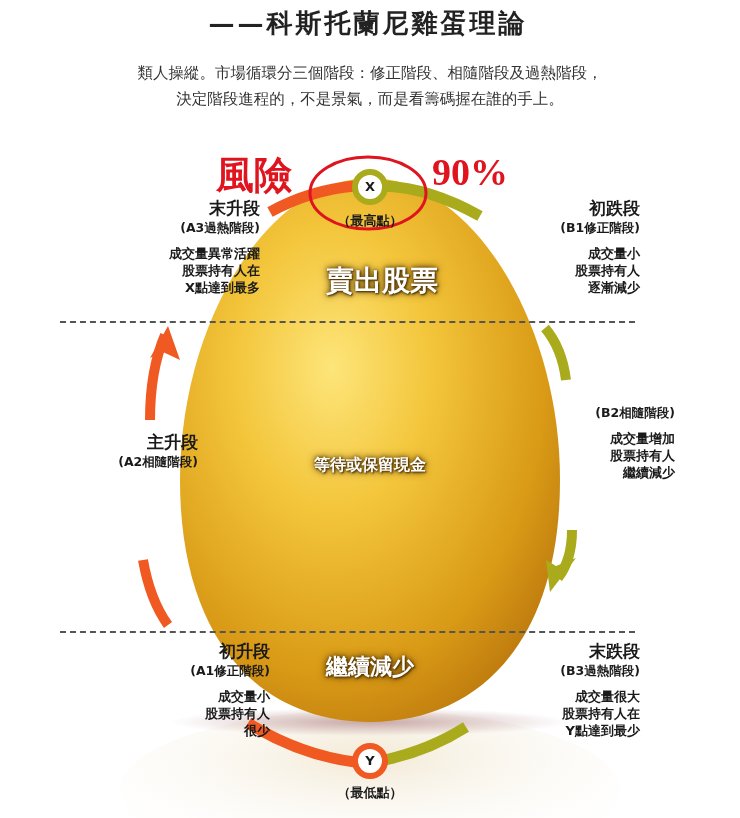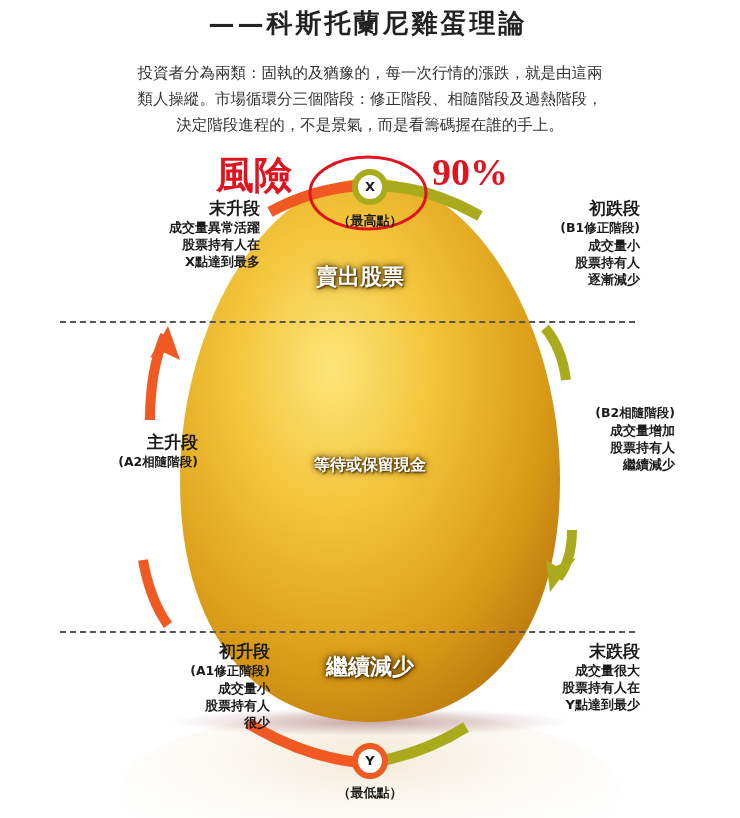--- a/index.html
+++ b/index.html
@@ -8,33 +8,32 @@
   .abs { position:absolute; }
   .title { left:0; width:736px; top:6px; text-align:center; font-family:"DejaVu Serif", serif;
            font-size:26px; font-weight:bold; letter-spacing:3px; color:#222; }
   .intro { left:60px; width:620px; top:60px; text-align:center; font-family:"DejaVu Serif", serif;
            font-size:15.5px; line-height:26px; color:#333; }
   .intro div { white-space:nowrap; }
   .risk-label { font-family:"Liberation Serif", serif; font-weight:bold; color:#e0141e; font-size:38px; }
   .stage { text-align:right; font-weight:bold; color:#1a1a1a; }
   .stage .name { font-size:17px; line-height:22px; }
   .stage .sub { font-size:12.5px; line-height:18px; }
-  .stage .desc { font-size:13px; line-height:17px; margin-top:0; }
+  .stage .desc { font-size:13px; line-height:17px; margin-top:8px; }
   .divider { left:60px; width:575px; height:0; border-top:2px dashed #555; }
   .egg-text { color:#ffffff; font-weight:bold; text-align:center;
               text-shadow: 0 0 4px #5a3a00, 0 0 8px #5a3a00, 1px 1px 2px #3a2500; }
   .point-label { font-weight:bold; font-size:13px; color:#1a1a1a; text-align:center; }
 </style>
 </head>
 <body>
 
 <div class="abs title">——科斯托蘭尼雞蛋理論</div>
 
 <div class="abs intro">
-  <div>投資者分為兩類：固執的及猶豫的，每一次行情的漲跌，就是由這兩</div>
   <div>類人操縱。市場循環分三個階段：修正階段、相隨階段及過熱階段，</div>
   <div>決定階段進程的，不是景氣，而是看籌碼握在誰的手上。</div>
 </div>
 
 <svg class="abs" style="left:0;top:0" width="740" height="818">
   <defs>
     <radialGradient id="eggGrad" cx="0.4" cy="0.35" r="0.75">
       <stop offset="0" stop-color="#fde57a"></stop>
       <stop offset="0.35" stop-color="#f3c53a"></stop>
       <stop offset="0.75" stop-color="#d99a16"></stop>
@@ -81,26 +80,27 @@
 <div class="abs divider" style="top:631px"></div>
 
 <div class="abs risk-label" style="left:216px;top:150px">風險</div>
 <div class="abs risk-label" style="left:432px;top:150px">90%</div>
 
 <div class="abs point-label" style="left:358px;top:179px;width:24px;font-size:13px">X</div>
 <div class="abs point-label" style="left:312px;top:212px;width:116px">（最高點）</div>
 <div class="abs point-label" style="left:358px;top:753px;width:24px">Y</div>
 <div class="abs point-label" style="left:312px;top:784px;width:116px">（最低點）</div>
 
-<div class="abs egg-text" style="left:260px;top:262px;width:200px;font-size:22px">賣出股票</div>
+<div class="abs egg-text" style="left:282px;top:262px;width:200px;font-size:28px">賣出股票</div>
 <div class="abs egg-text" style="left:230px;top:455px;width:280px;font-size:16px">等待或保留現金</div>
 <div class="abs egg-text" style="left:270px;top:652px;width:200px;font-size:22px">繼續減少</div>
 
 <div class="abs stage" style="left:90px;top:197px;width:170px">
   <div class="name">末升段</div>
+  <div class="sub">(A3過熱階段)</div>
   <div class="desc">
     <div>成交量異常活躍</div>
     <div>股票持有人在</div>
     <div>X點達到最多</div>
   </div>
 </div>
 
 <div class="abs stage" style="left:470px;top:197px;width:170px">
   <div class="name">初跌段</div>
   <div class="sub">(B1修正階段)</div>
@@ -130,18 +130,19 @@
   <div class="sub">(A1修正階段)</div>
   <div class="desc">
     <div>成交量小</div>
     <div>股票持有人</div>
     <div>很少</div>
   </div>
 </div>
 
 <div class="abs stage" style="left:470px;top:640px;width:170px">
   <div class="name">末跌段</div>
+  <div class="sub">(B3過熱階段)</div>
   <div class="desc">
     <div>成交量很大</div>
     <div>股票持有人在</div>
     <div>Y點達到最少</div>
   </div>
 </div>
 
 </body></html>

